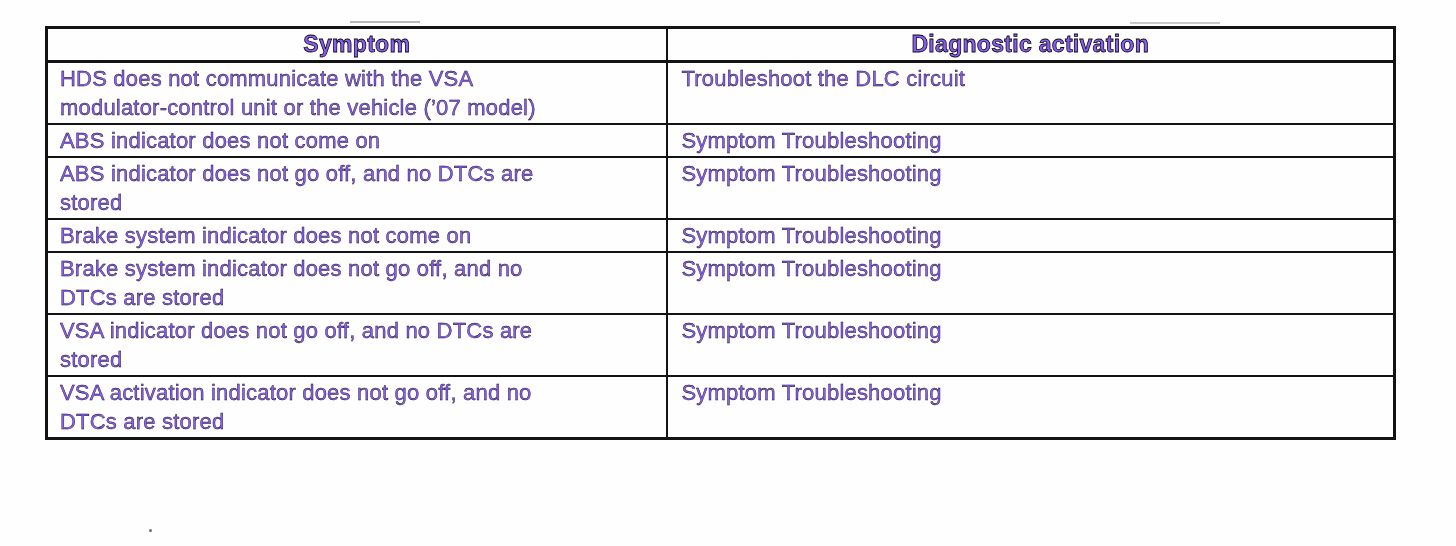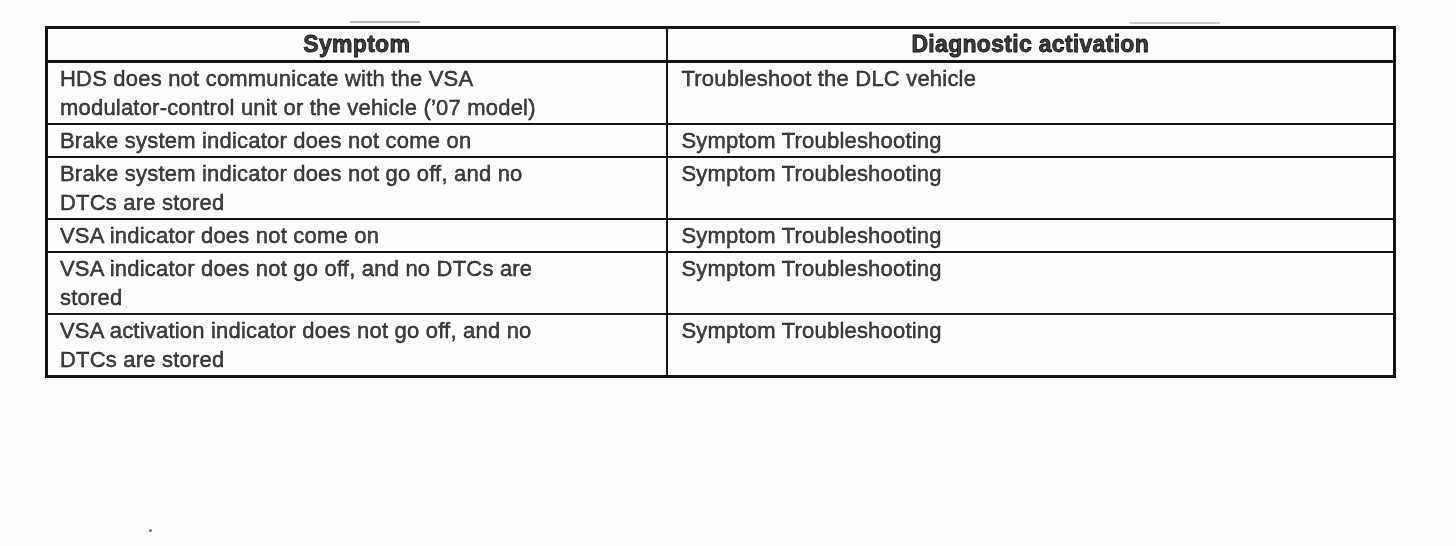--- a/index.html
+++ b/index.html
@@ -7,21 +7,21 @@
     padding: 0;
     background: #ffffff;
   }
   .page {
     position: relative;
     width: 1456px;
     height: 546px;
     background: #fefefe;
     overflow: hidden;
     font-family: "Liberation Sans", sans-serif;
-    color: #404040;
+    color: #8b5cf6;
   }
   table.diag {
     position: absolute;
     left: 45px;
     top: 26px;
     width: 1348px;
     border-collapse: collapse;
     table-layout: fixed;
     border: 3px solid #131313;
   }
@@ -103,33 +103,38 @@
     <thead>
       <tr>
         <th>Symptom</th>
         <th>Diagnostic activation</th>
       </tr>
     </thead>
     <tbody>
       <tr>
         <td class="symptom">HDS does not communicate with the VSA
 modulator-control unit or the vehicle (’07 model)</td>
-        <td class="procedure">Troubleshoot the DLC vehicle</td>
+        <td class="procedure">Troubleshoot the DLC circuit</td>
+      </tr>
+      <tr>
+        <td class="symptom">ABS indicator does not come on</td>
+        <td class="procedure">Symptom Troubleshooting</td>
+      </tr>
+      <tr>
+        <td class="symptom">ABS indicator does not go off, and no DTCs are
+stored</td>
+        <td class="procedure">Symptom Troubleshooting</td>
       </tr>
       <tr>
         <td class="symptom">Brake system indicator does not come on</td>
         <td class="procedure">Symptom Troubleshooting</td>
       </tr>
       <tr>
         <td class="symptom">Brake system indicator does not go off, and no
 DTCs are stored</td>
-        <td class="procedure">Symptom Troubleshooting</td>
-      </tr>
-      <tr>
-        <td class="symptom">VSA indicator does not come on</td>
         <td class="procedure">Symptom Troubleshooting</td>
       </tr>
       <tr>
         <td class="symptom">VSA indicator does not go off, and no DTCs are
 stored</td>
         <td class="procedure">Symptom Troubleshooting</td>
       </tr>
       <tr>
         <td class="symptom">VSA activation indicator does not go off, and no
 DTCs are stored</td>

